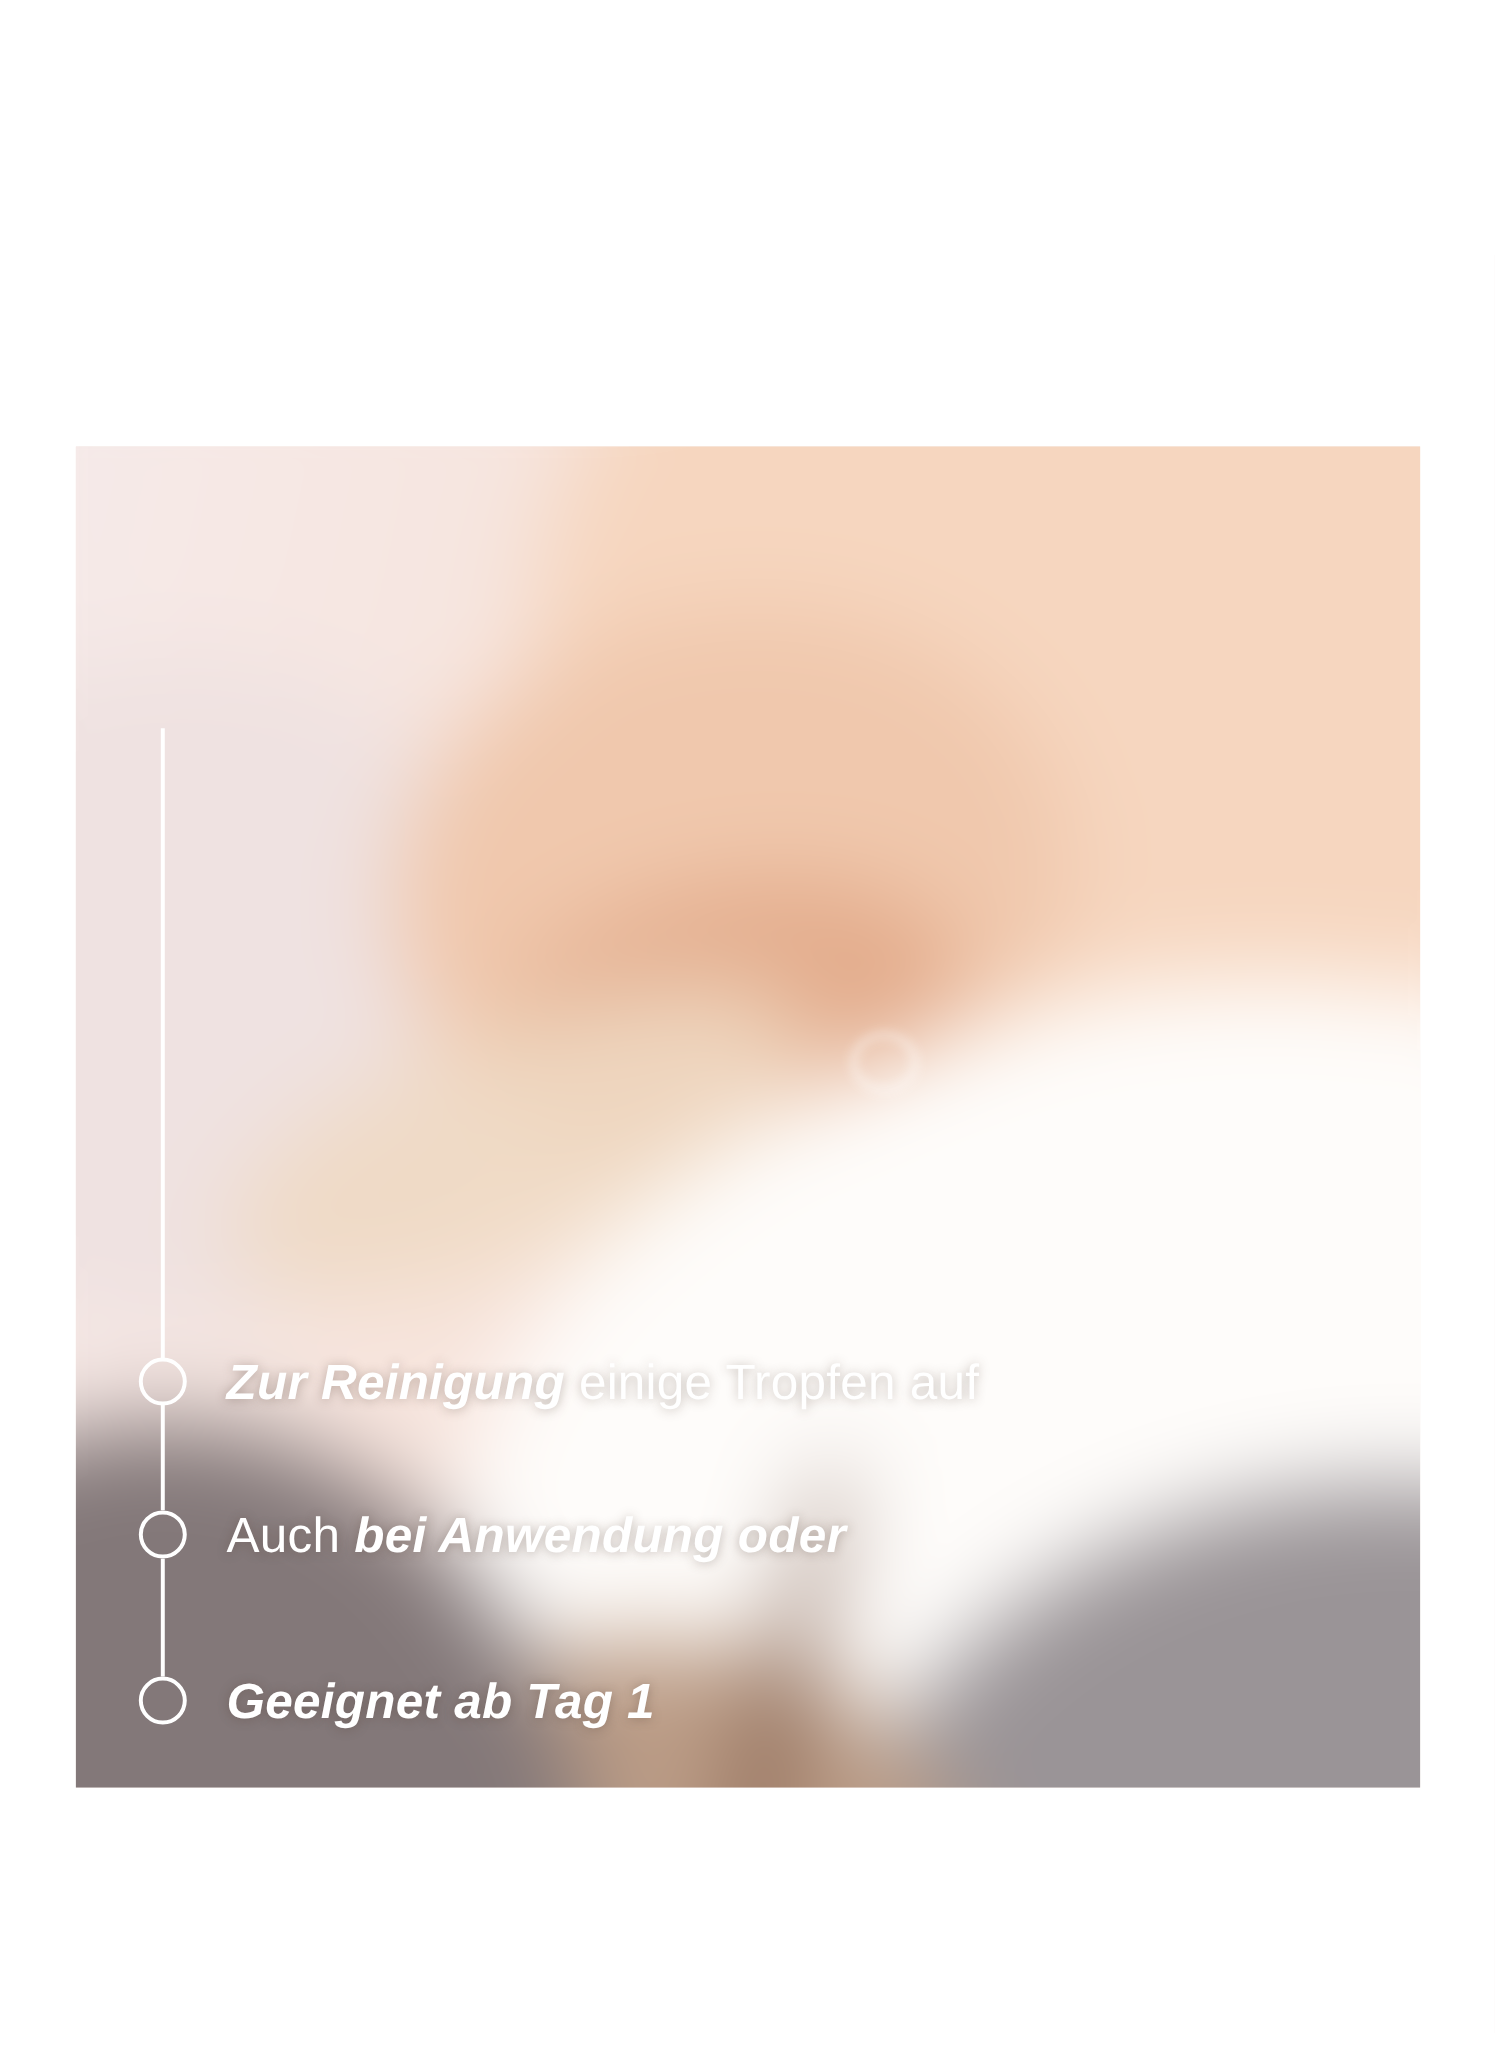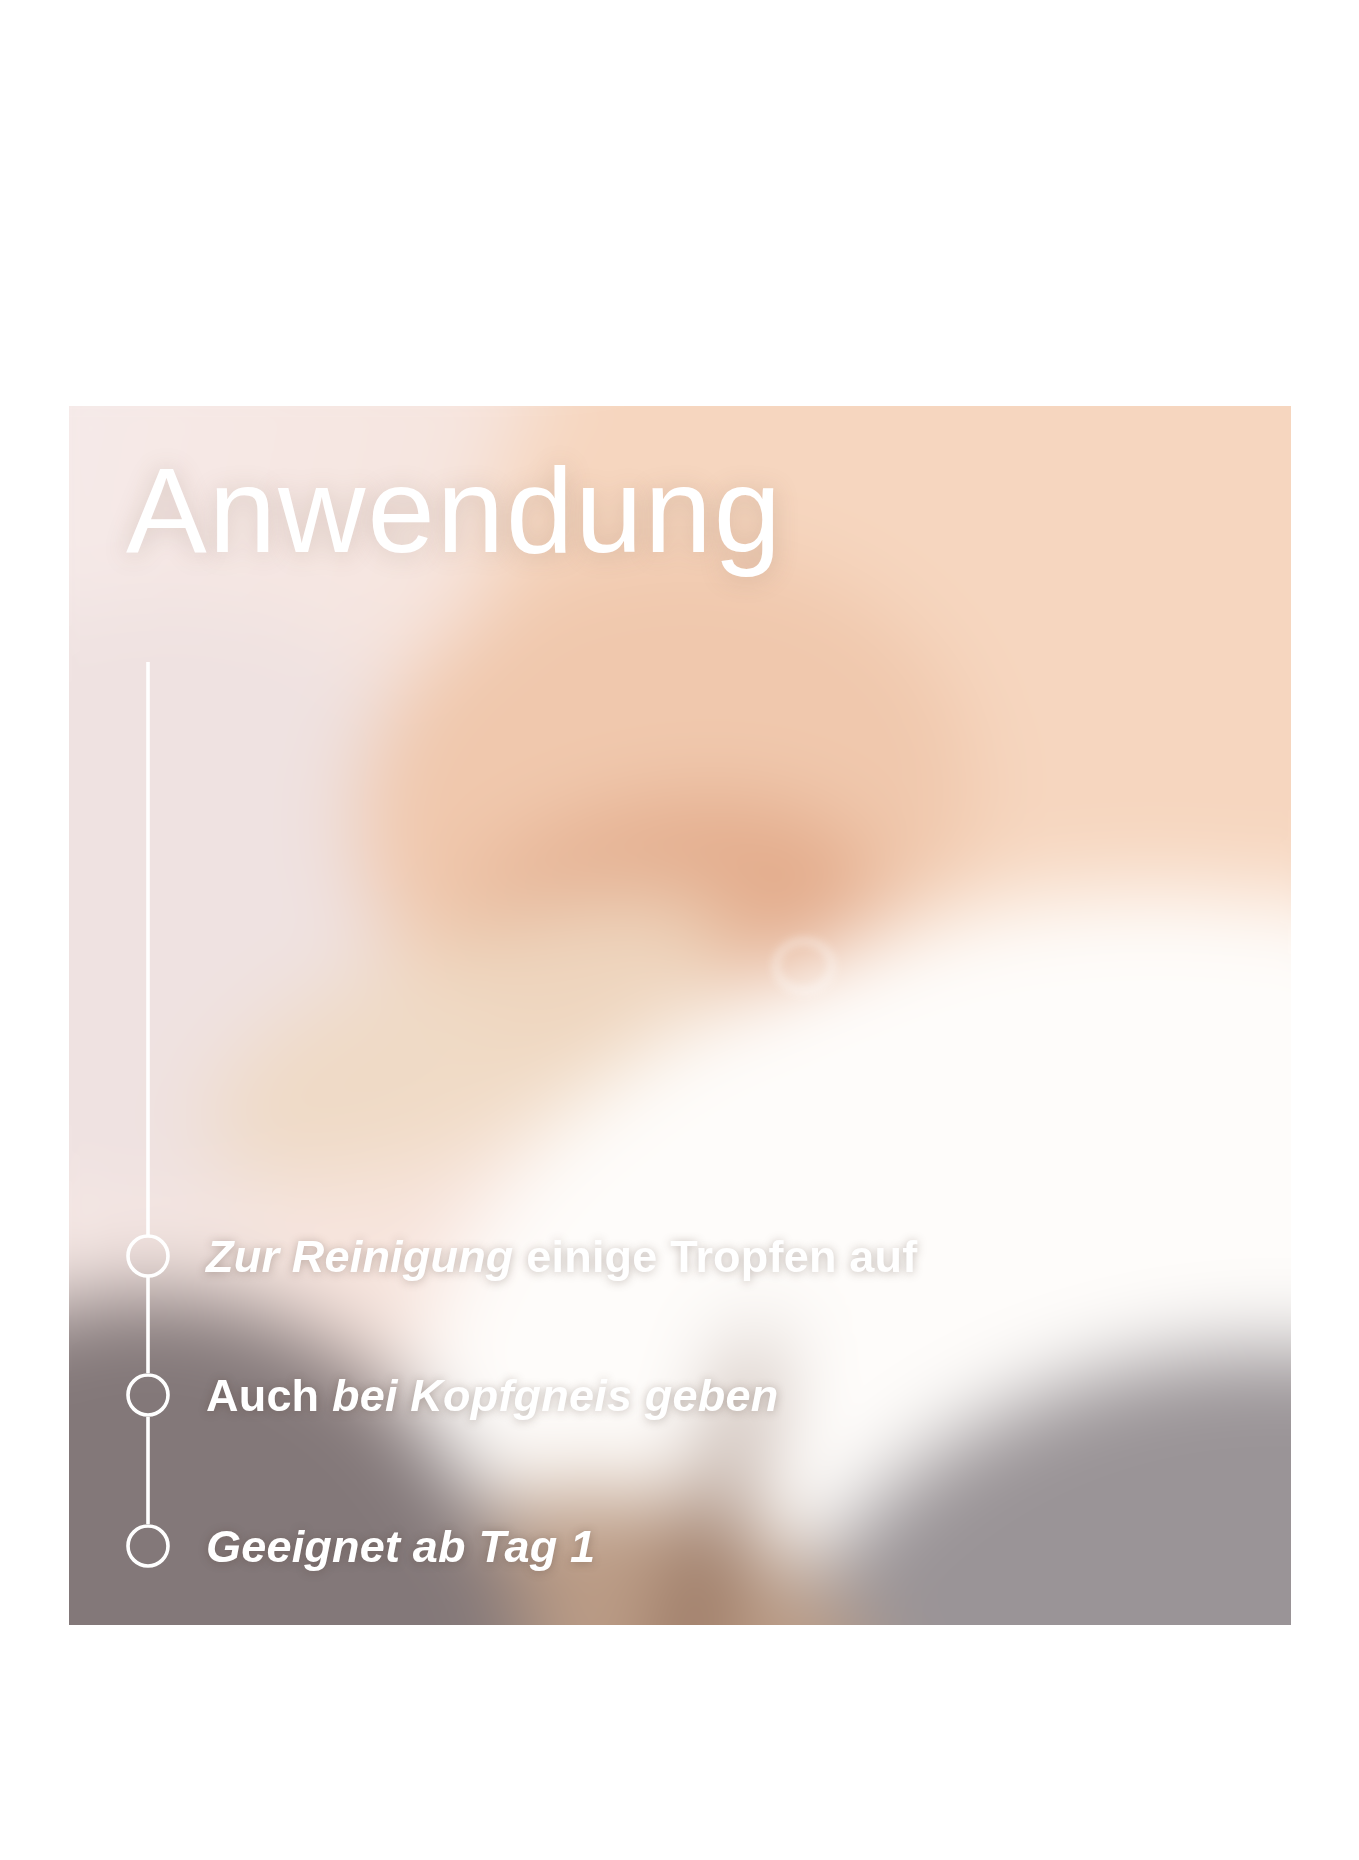--- a/index.html
+++ b/index.html
@@ -51,21 +51,21 @@
     color:var(--text-color,#ffffff);
   }
   .bullet-item{
     position:absolute;left:0;
     font-size:45px;line-height:65px;letter-spacing:.2px;white-space:nowrap;
     text-shadow:0 1px 10px rgba(80,60,50,.35);
   }
   .bullet-item:nth-child(1){top:818px;}
   .bullet-item:nth-child(2){top:957px;}
   .bullet-item:nth-child(3){top:1108px;}
-  .seg{font-weight:700;}
+  .seg{font-weight:400;}
   .seg.bold{font-weight:700;font-style:italic;}
 </style>
 </head>
 <body>
 
 <div class="page">
   <div class="photo">
 
     <div class="blurwrap">
       <div class="blob ph-base"></div>
@@ -75,37 +75,36 @@
       <div class="blob ph-knuckles"></div>
       <div class="blob ph-fold"></div>
       <div class="blob ph-diaper"></div>
       <div class="blob ph-corner-br"></div>
       <div class="blob ph-leg"></div>
       <div class="blob ph-streak"></div>
       <div class="blob ph-corner-bl"></div>
     </div>
     <div class="snap"></div>
 
-    <h1 class="title">Anwendung</h1>
 
     <svg class="timeline" viewBox="0 0 1222 1219" width="1222" height="1219" aria-hidden="true">
       <line x1="79" y1="256" x2="79" y2="829"></line>
       <line x1="79" y1="871" x2="79" y2="967"></line>
       <line x1="79" y1="1011" x2="79" y2="1118"></line>
       <circle cx="79" cy="850" r="20"></circle>
       <circle cx="79" cy="989" r="20"></circle>
       <circle cx="79" cy="1140" r="20"></circle>
     </svg>
 
     <div class="bullets">
         <div class="bullet-item">
           <div class="bullet-line"><span class="seg bold">Zur Reinigung</span><span class="seg"> einige Tropfen auf</span></div>
         </div>
         <div class="bullet-item">
-          <div class="bullet-line"><span class="seg">Auch </span><span class="seg bold">bei Kopfgneis geben</span></div>
+          <div class="bullet-line"><span class="seg">Auch </span><span class="seg bold">bei Anwendung oder</span></div>
         </div>
         <div class="bullet-item">
           <div class="bullet-line"><span class="seg bold">Geeignet ab Tag 1</span></div>
         </div>
       </div>
 
   </div>
 </div>
 
 </body></html>

